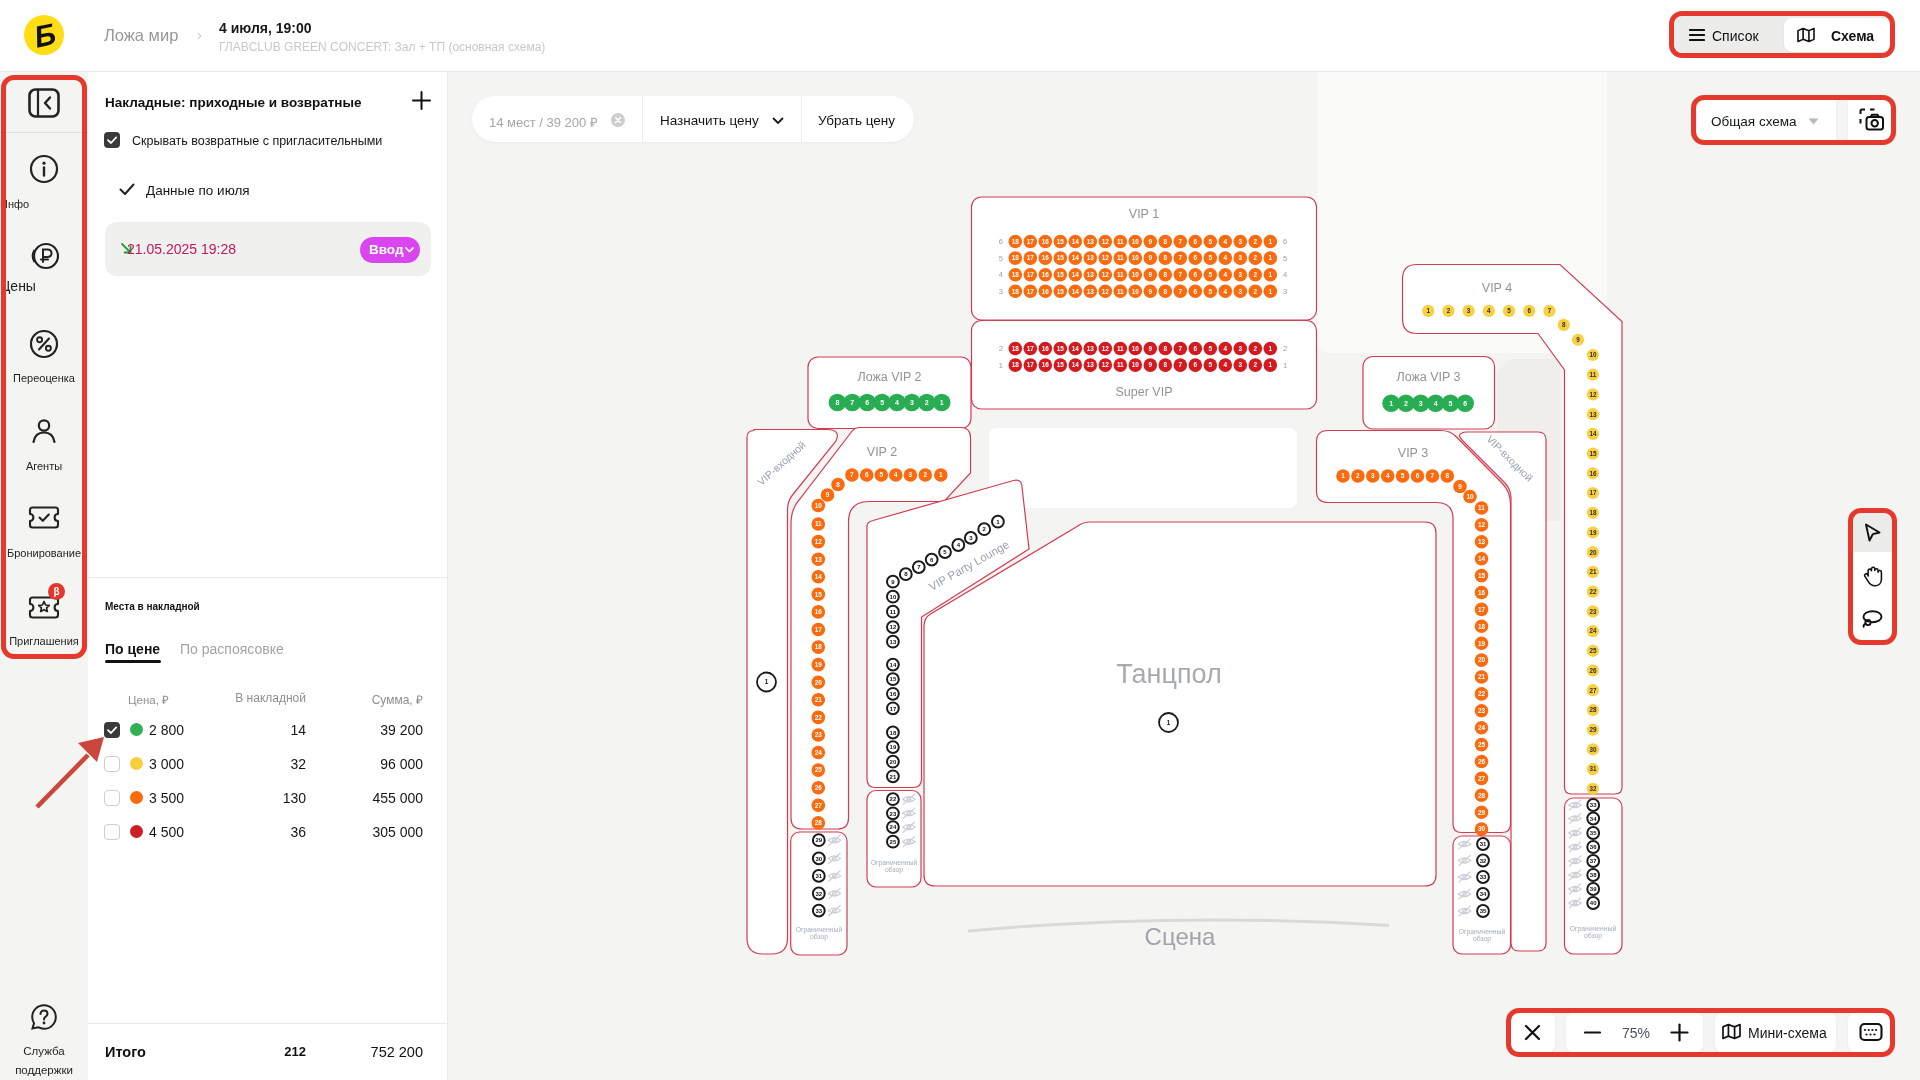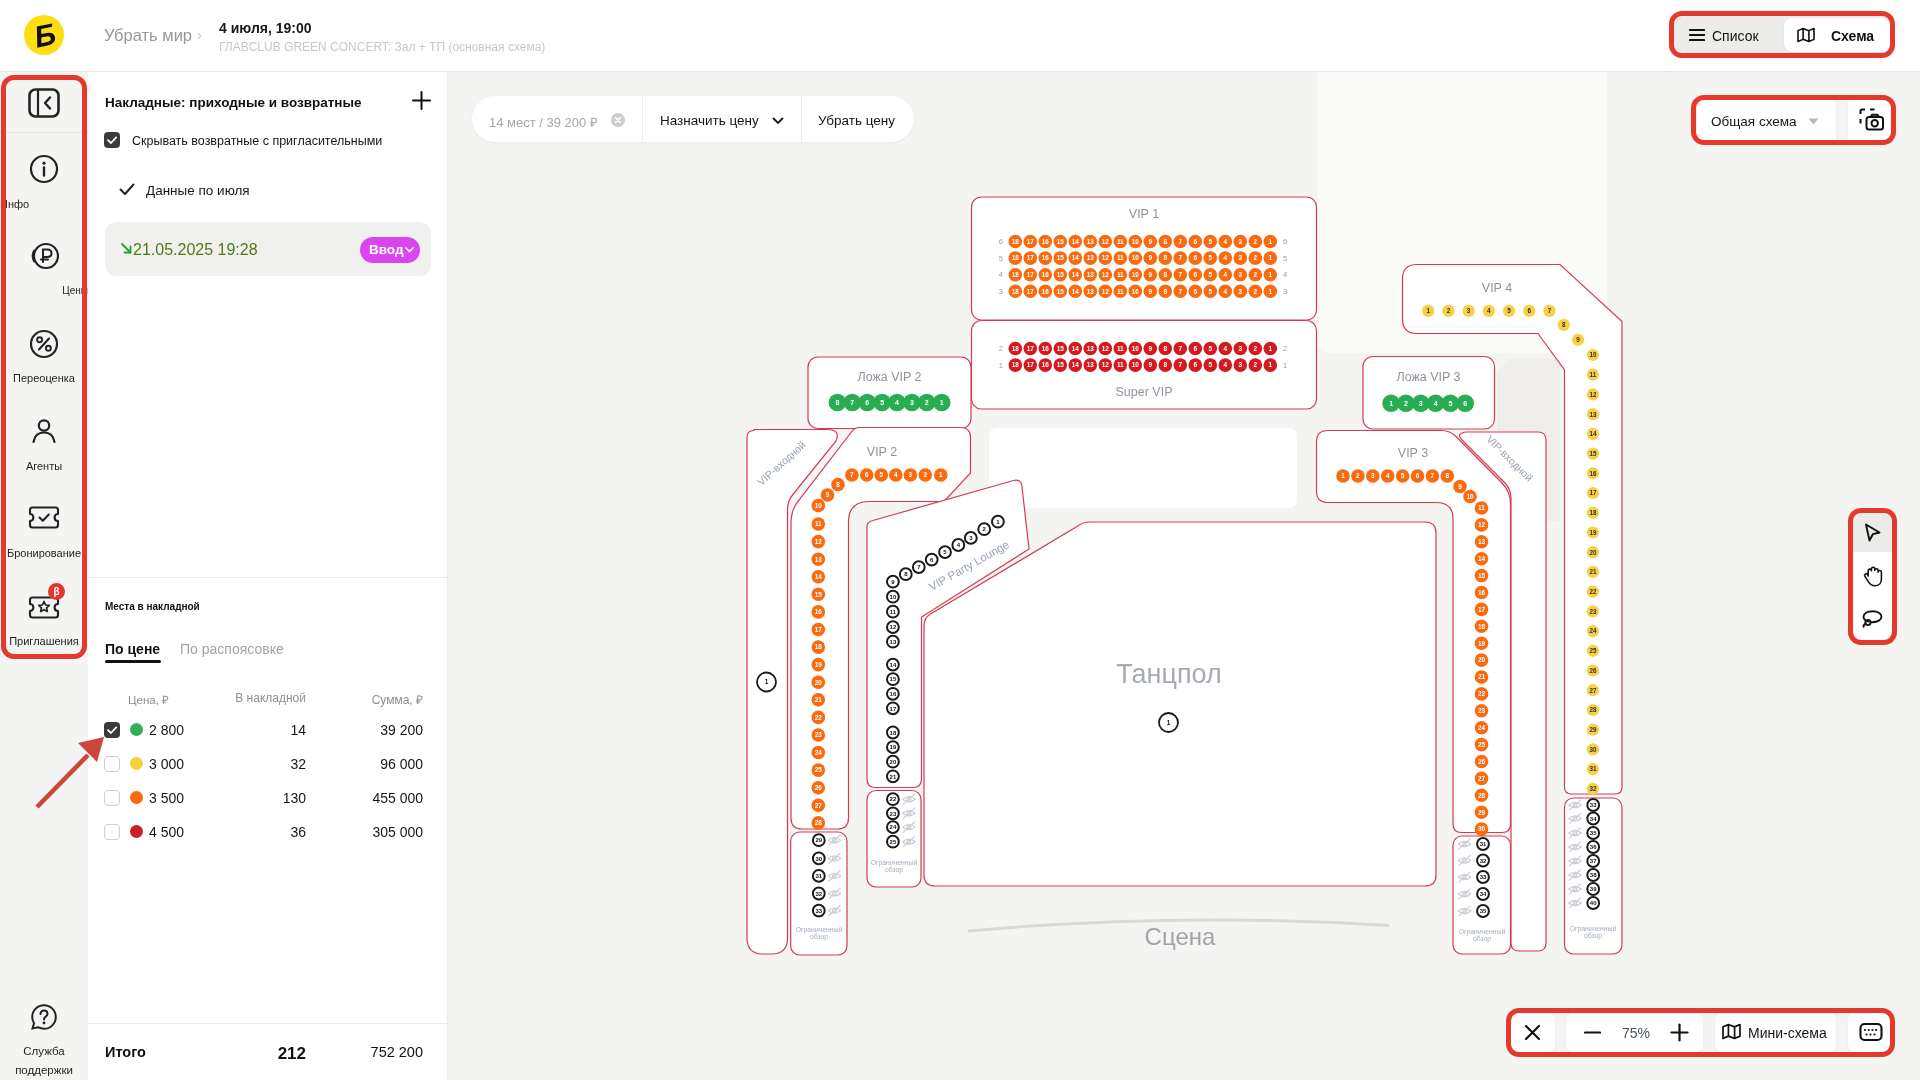--- a/index.html
+++ b/index.html
@@ -11,21 +11,21 @@
 <body>
 <div id="page">
 
 <div class="abs" style="left:0;top:0;width:1920px;height:72px;background:#fff;border-bottom:1px solid #e8e8e6"></div>
 
 <div class="abs" style="left:24px;top:15px;width:40px;height:40px;border-radius:50%;background:#ffdd15;overflow:hidden">
 <svg width="40" height="40" viewBox="0 0 40 40">
         <text x="21" y="31" font-size="30" font-weight="bold" font-style="italic" fill="#111" text-anchor="middle" transform="rotate(-12 20 20)">Б</text>
       </svg></div>
 
-<div class="abs" style="left:104px;top:26px;font-size:16.5px;color:#979797">Убрать мир</div>
+<div class="abs" style="left:104px;top:26px;font-size:16.5px;color:#979797">Ложа мир</div>
 <div class="abs" style="left:197px;top:26px;font-size:15px;color:#c9c9c9">›</div>
 
 <div class="abs" style="left:219px;top:20px;font-size:14px;font-weight:bold;color:#181818">4 июля, 19:00</div>
 <div class="abs" style="left:219px;top:40px;font-size:12px;color:#c8c8c8">ГЛАВCLUB GREEN CONCERT: Зал + ТП (основная схема)</div>
 
 <div class="abs" style="left:1674px;top:16px;width:218px;height:37px;background:#ececea;border-radius:10px"></div>
 <div class="abs" style="left:1784px;top:17.5px;width:106px;height:34px;background:#fff;border-radius:8px;box-shadow:0 1px 2px rgba(0,0,0,.08)"></div>
 <svg class="abs" style="left:1689px;top:28px" width="16" height="14" viewBox="0 0 16 14">
 <g stroke="#111" stroke-width="2.1" stroke-linecap="round">
         <line x1="1" y1="2" x2="15" y2="2"></line>
@@ -55,21 +55,21 @@
 <circle cx="15" cy="9.2" r="1.6" fill="#232323"></circle>
       <line x1="15" y1="13.5" x2="15" y2="21.5" stroke="#232323" stroke-width="2.4" stroke-linecap="round"></line>
     </svg>
 <div class="abs" style="left:0;top:198px;width:88px;text-align:left;font-size:11px;color:#1f1f1f">Инфо</div>
 
 <svg class="abs" style="left:29px;top:241px" width="30" height="30" viewBox="0 0 30 30">
 <circle cx="17" cy="15" r="12" fill="none" stroke="#232323" stroke-width="2.2"></circle>
 <path d="M5.5 9 A12 12 0 0 0 5.5 21" fill="none" stroke="#232323" stroke-width="2.2"></path>
 <path d="M14 21 L14 8.5 L18.5 8.5 C21 8.5 22.5 10 22.5 12.2 C22.5 14.4 21 15.9 18.5 15.9 L14 15.9 M12 18.6 L19 18.6" fill="none" stroke="#232323" stroke-width="2" stroke-linecap="round"></path>
     </svg>
-<div class="abs" style="left:0;top:285px;width:88px;text-align:right;font-size:10px;color:#1f1f1f">Цены</div>
+<div class="abs" style="left:0;top:278px;width:88px;text-align:left;font-size:14px;color:#1f1f1f">Цены</div>
 
 <svg class="abs" style="left:28px;top:328px" width="32" height="32" viewBox="0 0 32 32">
 <circle cx="16" cy="16" r="13" fill="none" stroke="#232323" stroke-width="2.2"></circle>
 <line x1="11" y1="21.5" x2="21" y2="10.5" stroke="#232323" stroke-width="2.1" stroke-linecap="round"></line>
 <circle cx="11.6" cy="11.8" r="2.5" fill="none" stroke="#232323" stroke-width="1.9"></circle>
 <circle cx="20.4" cy="20.2" r="2.5" fill="none" stroke="#232323" stroke-width="1.9"></circle>
     </svg>
 <div class="abs" style="left:0;top:372px;width:88px;text-align:center;font-size:11px;color:#1f1f1f">Переоценка</div>
 
 <svg class="abs" style="left:29px;top:416px" width="30" height="30" viewBox="0 0 30 30">
@@ -123,21 +123,21 @@
     </svg>
 <div class="abs" style="left:146px;top:183px;font-size:13.5px;color:#161616">Данные по июля</div>
 
 <div class="abs" style="left:105px;top:222px;width:326px;height:54px;background:#f0f0ee;border-radius:12px"></div>
 <svg class="abs" style="left:120px;top:242px" width="13" height="13" viewBox="0 0 13 13">
 <g stroke="#21a038" stroke-width="1.8" fill="none" stroke-linecap="round" stroke-linejoin="round">
         <path d="M2 2 L10.5 10.5"></path>
         <path d="M10.5 4.5 L10.5 10.5 L4.5 10.5"></path>
       </g>
     </svg>
-<div class="abs" style="left:133px;top:241px;font-size:16px;color:#4d7c0f">21.05.2025 19:28</div>
+<div class="abs" style="left:127px;top:241px;font-size:14px;color:#be185d">21.05.2025 19:28</div>
 
 <div class="abs" style="left:360px;top:236.5px;width:60px;height:26.5px;background:#d946ef;border-radius:13.5px;color:#fff">
 <span style="position:absolute;left:9px;top:5.5px;font-size:13.5px;font-weight:bold">Ввод</span>
 <svg style="position:absolute;right:6px;top:10.5px" width="9" height="6" viewBox="0 0 9 6">
         <path d="M1 1 L4.5 4.5 L8 1" fill="none" stroke="#fff" stroke-width="1.7" stroke-linecap="round"></path>
       </svg>
     </div>
 
 <div class="abs" style="left:88px;top:577px;width:360px;height:1px;background:#ebebe9"></div>
 
@@ -171,21 +171,21 @@
 <div class="abs" style="left:323px;top:790px;width:100px;text-align:right;font-size:14px;color:#161616">455 000</div>
 <div class="abs" style="left:104px;top:824px;width:16px;height:16px;background:#fff;border:1.5px solid #cfcfcf;border-radius:4px"></div>
 <div class="abs" style="left:129.5px;top:825px;width:13px;height:13px;border-radius:50%;background:#cb1f26"></div>
 <div class="abs" style="left:149px;top:824px;font-size:14px;color:#161616">4 500</div>
 <div class="abs" style="left:206px;top:824px;width:100px;text-align:right;font-size:14px;color:#161616">36</div>
 <div class="abs" style="left:323px;top:824px;width:100px;text-align:right;font-size:14px;color:#161616">305 000</div>
 
 <div class="abs" style="left:88px;top:1023px;width:360px;height:1px;background:#ebebe9"></div>
 
 <div class="abs" style="left:105px;top:1044px;font-size:14.5px;font-weight:bold;color:#111">Итого</div>
-<div class="abs" style="left:206px;top:1044px;width:100px;text-align:right;font-size:17px;font-weight:bold;color:#111">212</div>
+<div class="abs" style="left:206px;top:1044px;width:100px;text-align:right;font-size:13px;font-weight:bold;color:#111">212</div>
 <div class="abs" style="left:323px;top:1044px;width:100px;text-align:right;font-size:14.5px;font-weight:normal;color:#111">752 200</div>
 
 <svg class="abs" style="left:28px;top:728px" width="84" height="88" viewBox="0 0 84 88">
 <line x1="9" y1="79" x2="60" y2="27" stroke="#cb463b" stroke-width="4.6"></line>
 <polygon points="76,9 50,15 69,34" fill="#cb463b"></polygon>
     </svg>
 
 <div class="abs" style="left:448px;top:72px;width:1472px;height:1008px;background:#f4f4f2"></div>
 
 <div class="abs" style="left:472px;top:96px;width:442px;height:46px;background:#fff;border-radius:23px;box-shadow:0 1px 3px rgba(0,0,0,.05)"></div>

